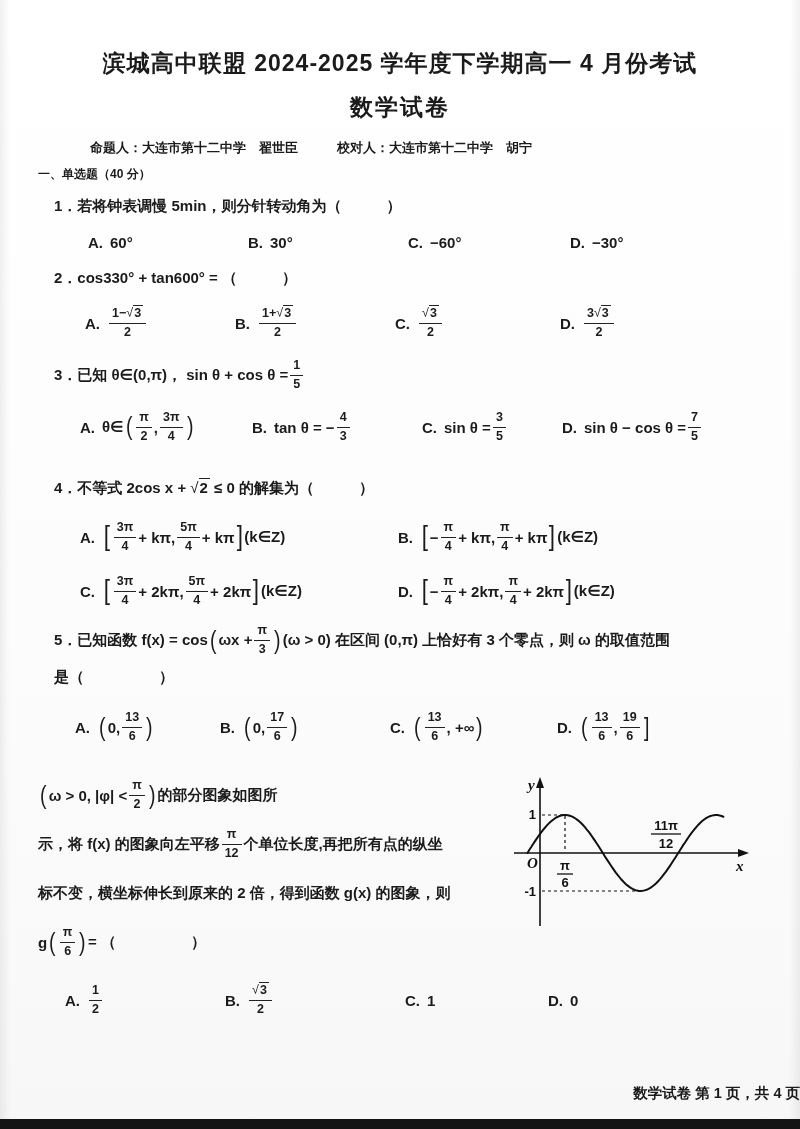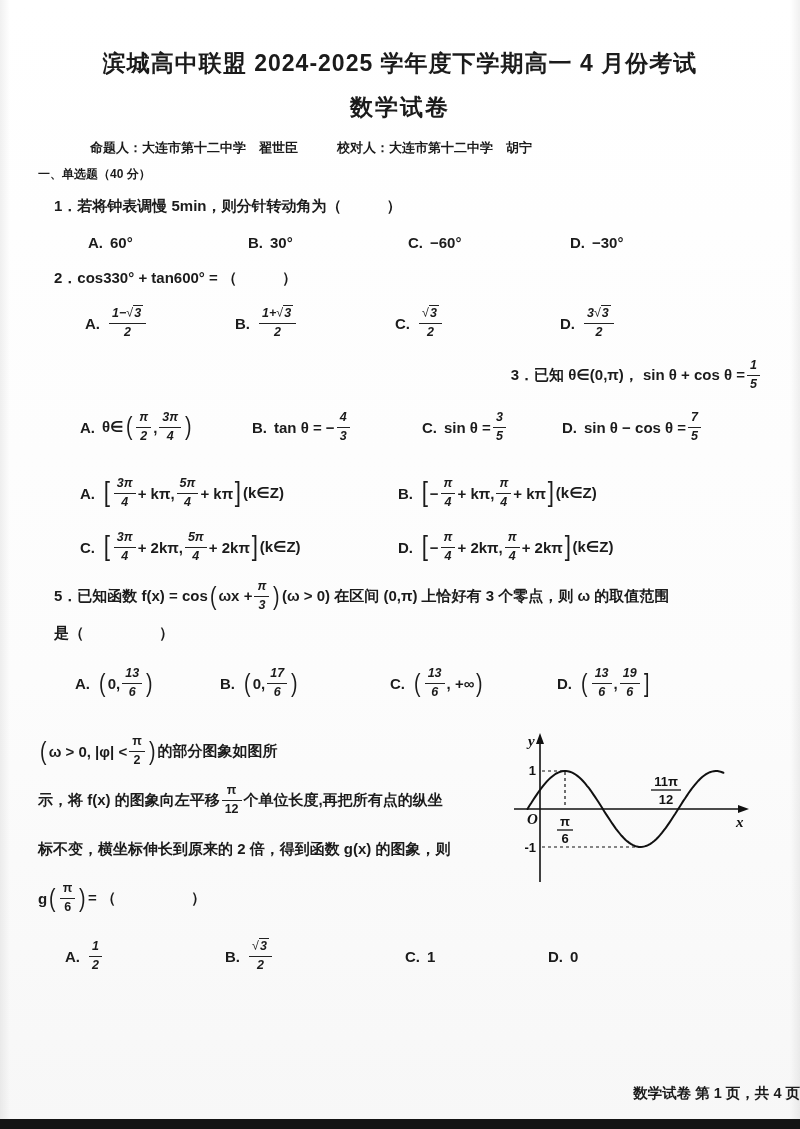--- a/index.html
+++ b/index.html
@@ -22,21 +22,21 @@
 
   .opts { display:grid; align-items:center; font-size:15px; }
   .opt { display:flex; align-items:center; white-space:nowrap; }
   .olabel { margin-right:7px; }
 
   
   .fr { display:inline-flex; flex-direction:column; text-align:center;
         vertical-align:middle; font-size:12.5px; line-height:1.25; margin:0 2px; }
   .fr .n { padding:0 3px 1px 3px; border-bottom:1.4px solid #222; white-space:nowrap; }
   .fr .d { padding:1px 3px 0 3px; white-space:nowrap; }
-  .opt .fr, .stem .fr { transform:translateY(0);font-style:italic; }
+  .opt .fr, .stem .fr { transform:translateY(0); }
 
   
   .sq { white-space:nowrap; }
   .sq .sqsign { font-weight:400; }
   .sq .sqarg { border-top:1.4px solid #222; padding:0 2px 0 1px; }
 
   
   .bp { font-weight:400; font-size:26px; line-height:0; vertical-align:middle; margin:0 1px; display:inline-block; transform:scaleX(.75); }
   .bb { font-weight:400; font-size:28px; line-height:0; vertical-align:middle; margin:0 1px; display:inline-block; transform:scaleX(.8); }
   .opt .bp, .opt .bb { position:relative; top:-1px; }
@@ -119,21 +119,21 @@
     </div>
     <div class="opt">
       <span class="olabel">D.</span>
       <span class="fr">
           <span class="n"><span>3</span><span class="sq"><span class="sqsign">√</span><span class="sqarg">3</span></span></span>
           <span class="d">2</span>
         </span>
     </div>
   </div>
 
-  <div class="stem stem-tall" style="margin-top:8px;justify-content:flex-end;">
+  <div class="stem stem-tall" style="margin-top:8px;">
     <span>3．已知 θ∈(0,π)，  sin θ + cos θ = </span>
     <span class="fr">
         <span class="n">1</span>
         <span class="d">5</span>
       </span>
   </div>
   <div class="opts opts-q3">
     <div class="opt">
       <span class="olabel">A.</span>
       <span>θ∈</span>
@@ -168,20 +168,23 @@
     <div class="opt">
       <span class="olabel">D.</span>
       <span>sin θ − cos θ = </span>
       <span class="fr">
           <span class="n">7</span>
           <span class="d">5</span>
         </span>
     </div>
   </div>
 
+  <div class="stem" style="margin-top:22px;">
+    <span>4．不等式 2cos x + </span><span class="sq"><span class="sqsign">√</span><span class="sqarg">2</span></span><span> ≤ 0 的解集为（　　　）</span>
+  </div>
   <div class="opts opts-q4 r1">
     <div class="opt">
       <span class="olabel">A.</span>
       <span class="bb">[</span>
       <span></span>
       <span class="fr">
           <span class="n">3π</span>
           <span class="d">4</span>
         </span>
       <span>+ kπ,</span>

